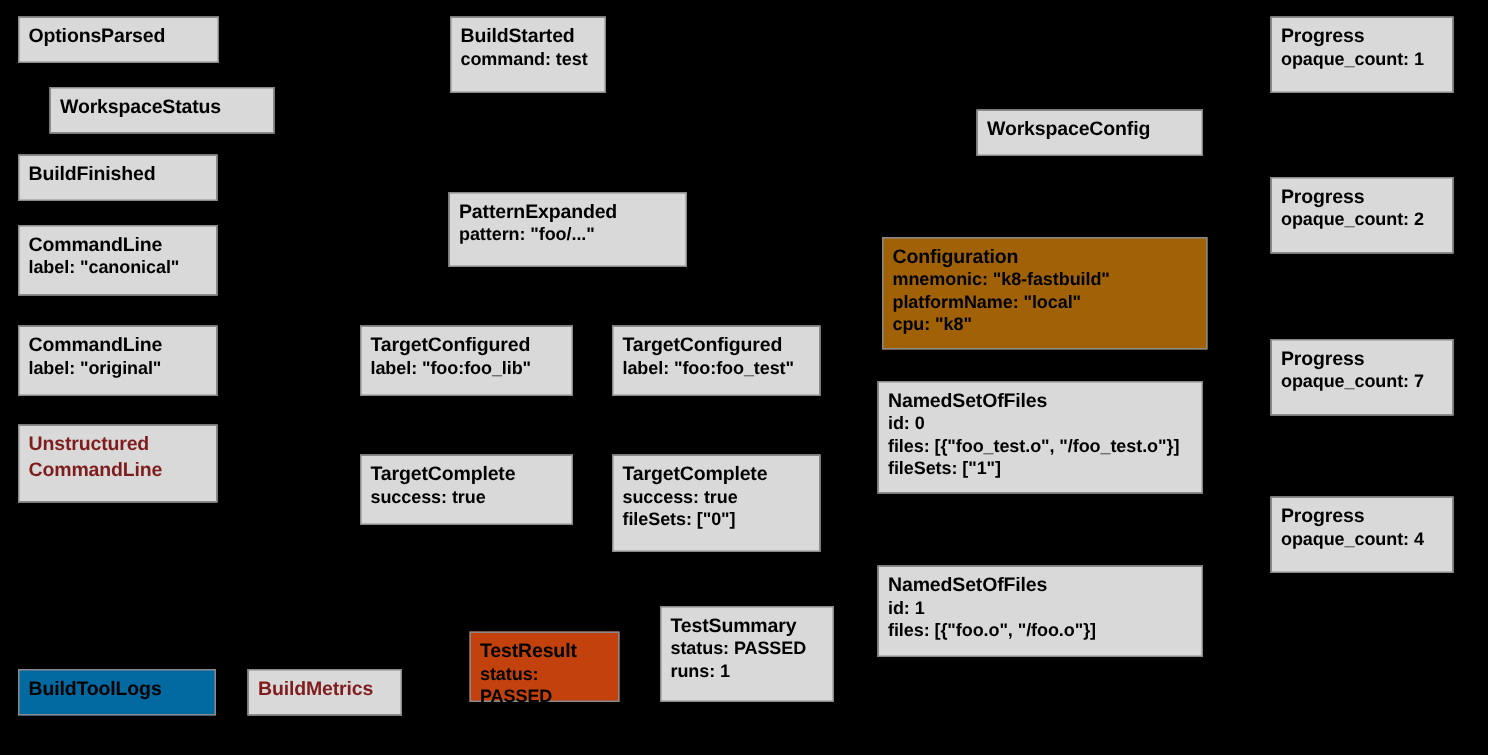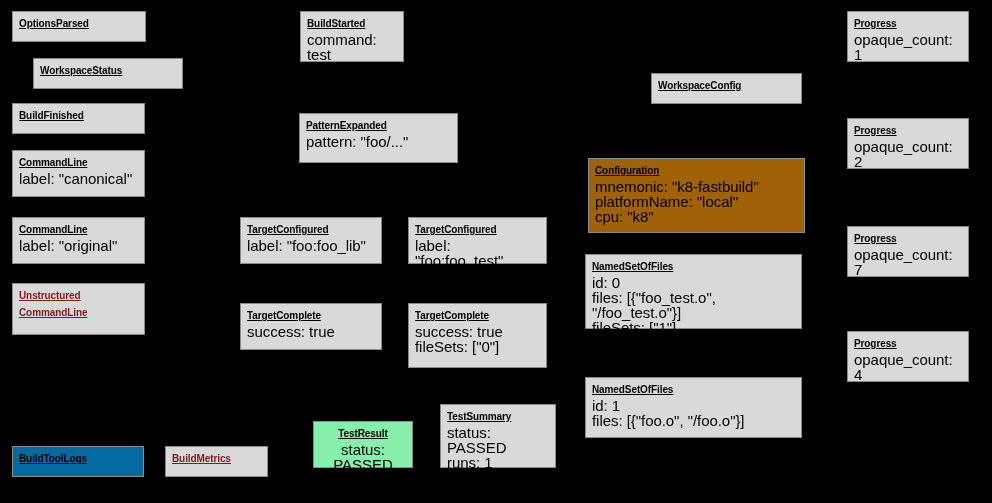--- a/index.html
+++ b/index.html
@@ -19,31 +19,30 @@
   .node {
     position: absolute;
     box-sizing: border-box;
     background: #d9d9d9;
     border: 1px solid #8a8a8a;
     padding: 3px 6px 4px 6px;
     color: #000000;
   }
   .node-title {
     display: block;
-    font-size: 10px;
+    font-size: 13px;
     font-weight: bold;
     line-height: 17px;
-    text-decoration: underline;
     white-space: pre-line;
     letter-spacing: -0.1px;
   }
   .node-fields {
     display: block;
-    font-size: 15px;
-    font-weight: normal;
+    font-size: 12px;
+    font-weight: bold;
     line-height: 15px;
     white-space: pre-line;
     letter-spacing: -0.05px;
   }
 </style>
 </head>
 <body>
 
 <div id="canvas" style="background: rgb(0, 0, 0);">
     <div class="node title-only" style="left: 12px; top: 11px; width: 134px; height: 31px; background: rgb(217, 217, 217); border-color: rgb(138, 138, 138); color: rgb(0, 0, 0);">
@@ -70,42 +69,42 @@
     <div class="node title-only" style="left: 12px; top: 446px; width: 132px; height: 31px; background: #0369a1; border-color: rgb(138, 138, 138); color: rgb(0, 0, 0);">
       <span class="node-title">BuildToolLogs</span>
     </div>
     <div class="node title-only" style="left: 165px; top: 446px; width: 103px; height: 31px; background: rgb(217, 217, 217); border-color: rgb(138, 138, 138); color: #7f1d1d;">
       <span class="node-title">BuildMetrics</span>
     </div>
     <div class="node" style="left: 300px; top: 11px; width: 104px; height: 51px; background: rgb(217, 217, 217); border-color: rgb(138, 138, 138); color: rgb(0, 0, 0);">
       <span class="node-title">BuildStarted</span>
       <span class="node-fields">command: test</span>
     </div>
-    <div class="node" style="left: 299px; top: 113px; width: 159px; height: 50px; background: rgb(217, 217, 217); border-color: rgb(138, 138, 138); color: rgb(0, 0, 0);">
+    <div class="node" style="left: 299px; top: 128px; width: 159px; height: 50px; background: rgb(217, 217, 217); border-color: rgb(138, 138, 138); color: rgb(0, 0, 0);">
       <span class="node-title">PatternExpanded</span>
       <span class="node-fields">pattern: "foo/..."</span>
     </div>
     <div class="node" style="left: 240px; top: 217px; width: 142px; height: 47px; background: rgb(217, 217, 217); border-color: rgb(138, 138, 138); color: rgb(0, 0, 0);">
       <span class="node-title">TargetConfigured</span>
       <span class="node-fields">label: "foo:foo_lib"</span>
     </div>
     <div class="node" style="left: 408px; top: 217px; width: 139px; height: 47px; background: rgb(217, 217, 217); border-color: rgb(138, 138, 138); color: rgb(0, 0, 0);">
       <span class="node-title">TargetConfigured</span>
       <span class="node-fields">label: "foo:foo_test"</span>
     </div>
     <div class="node" style="left: 240px; top: 303px; width: 142px; height: 47px; background: rgb(217, 217, 217); border-color: rgb(138, 138, 138); color: rgb(0, 0, 0);">
       <span class="node-title">TargetComplete</span>
       <span class="node-fields">success: true</span>
     </div>
     <div class="node" style="left: 408px; top: 303px; width: 139px; height: 65px; background: rgb(217, 217, 217); border-color: rgb(138, 138, 138); color: rgb(0, 0, 0);">
       <span class="node-title">TargetComplete</span>
       <span class="node-fields">success: true
 fileSets: ["0"]</span>
     </div>
-    <div class="node" style="left: 313px; top: 421px; width: 100px; height: 47px; background: #86efac; border-color: rgb(138, 138, 138); color: rgb(0, 0, 0); text-align: center;">
+    <div class="node" style="left: 313px; top: 421px; width: 100px; height: 47px; background: #c2410c; border-color: rgb(138, 138, 138); color: rgb(0, 0, 0);">
       <span class="node-title">TestResult</span>
       <span class="node-fields">status: PASSED</span>
     </div>
     <div class="node" style="left: 440px; top: 404px; width: 116px; height: 64px; background: rgb(217, 217, 217); border-color: rgb(138, 138, 138); color: rgb(0, 0, 0);">
       <span class="node-title">TestSummary</span>
       <span class="node-fields">status: PASSED
 runs: 1</span>
     </div>
     <div class="node title-only" style="left: 651px; top: 73px; width: 151px; height: 31px; background: rgb(217, 217, 217); border-color: rgb(138, 138, 138); color: rgb(0, 0, 0);">
       <span class="node-title">WorkspaceConfig</span>

